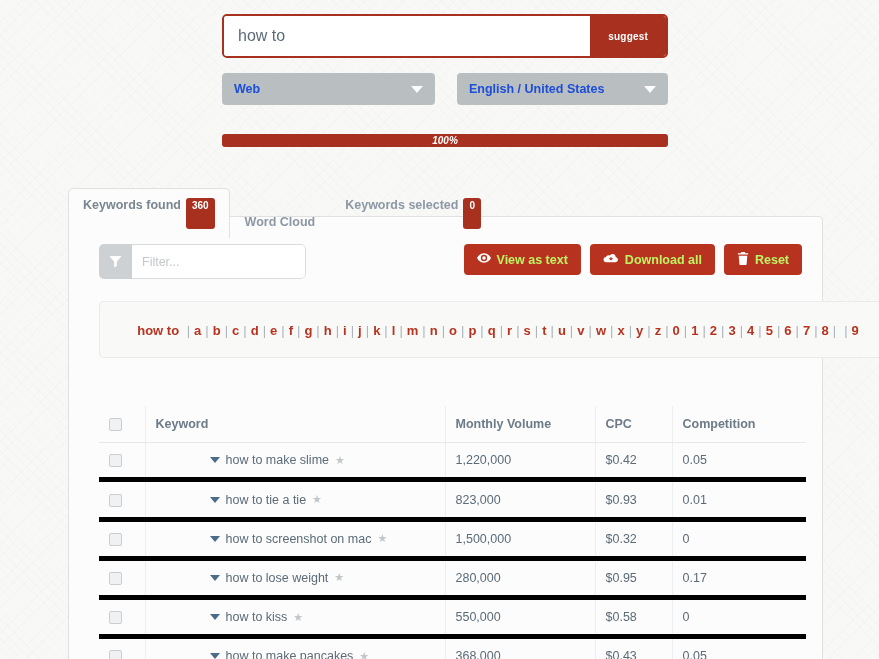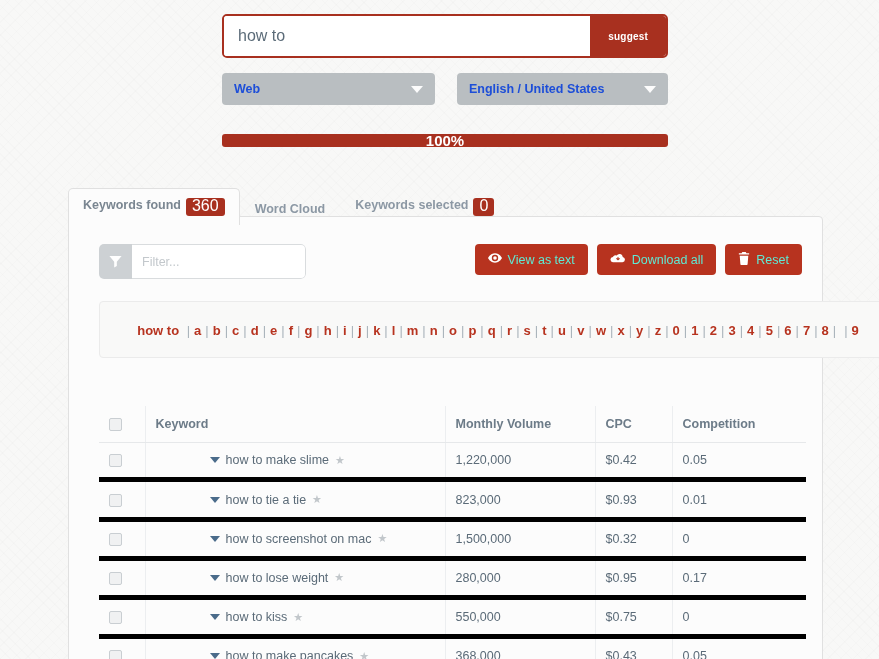--- a/index.html
+++ b/index.html
@@ -81,23 +81,23 @@
     position: absolute; left: 222px; top: 134px;
     width: 446px; height: 13px;
     border-radius: 3px;
     background: #a8301f;
     overflow: hidden;
   }
   .progress-fill {
     height: 100%;
     background: #a8301f;
     color: #fff;
-    font-size: 15px;
-    font-weight: bold;
-    display: flex; align-items: center; justify-content: center;
+    font-size: 10px;
+    font-weight: bold;
+    display: flex; align-items: center; justify-content: center; font-style: italic;
   }
 
   
   .tabs {
     position: absolute; left: 68px; top: 188px;
     display: flex; align-items: flex-end;
     font-size: 12.5px;
     z-index: 3;
   }
   .tab {
@@ -112,24 +112,24 @@
     line-height: 14px;
   }
   .tab.active {
     background: #fcfcfc;
     border-color: #e0e0e0;
     color: #7a8691;
   }
   .badge {
     background: #a8301f;
     color: #fff;
-    font-size: 16px;
-    font-weight: normal;
+    font-size: 10px;
+    font-weight: bold;
     border-radius: 3px;
-    padding: 2px 6px 5px;
+    padding: 2px 6px 18px;
     line-height: 11px;
     min-width: 16px;
     text-align: center;
   }
 
   
   .panel {
     position: absolute; left: 68px; top: 216px;
     width: 755px; height: 470px;
     background: #fcfcfc;
@@ -167,27 +167,27 @@
   .filter-input::placeholder { color: #c3c8cc; }
 
   
   .actions {
     position: absolute; right: 77px; top: 244px;
     display: flex; gap: 9px;
     z-index: 2;
   }
   .act-btn {
     background: #b7331f;
-    color: #5eead4;
+    color: #bef264;
     border: 0;
     border-radius: 4px;
     height: 31px;
     padding: 0 13px;
     font-size: 12.5px;
-    font-weight: normal;
+    font-weight: bold;
     font-family: "Liberation Sans", sans-serif;
     cursor: pointer;
     display: flex; align-items: center; gap: 6px;
     white-space: nowrap;
   }
 
   
   .alpha-box {
     position: absolute; left: 99px; top: 301px;
     width: 798px; padding: 16px 20px 14px;
@@ -418,21 +418,21 @@
         <tr>
           <td class="col-cb"><span class="cbx"></span></td>
           <td class="col-kw">
             <span class="kw-cell">
               <span class="caret-kw"></span>
               <span class="kw-text">how to kiss</span>
               <span class="star">★</span>
             </span>
           </td>
           <td class="col-vol">550,000</td>
-          <td class="col-cpc">$0.75</td>
+          <td class="col-cpc">$0.58</td>
           <td>0</td>
         </tr>
         <tr>
           <td class="col-cb"><span class="cbx"></span></td>
           <td class="col-kw">
             <span class="kw-cell">
               <span class="caret-kw"></span>
               <span class="kw-text">how to make pancakes</span>
               <span class="star">★</span>
             </span>

